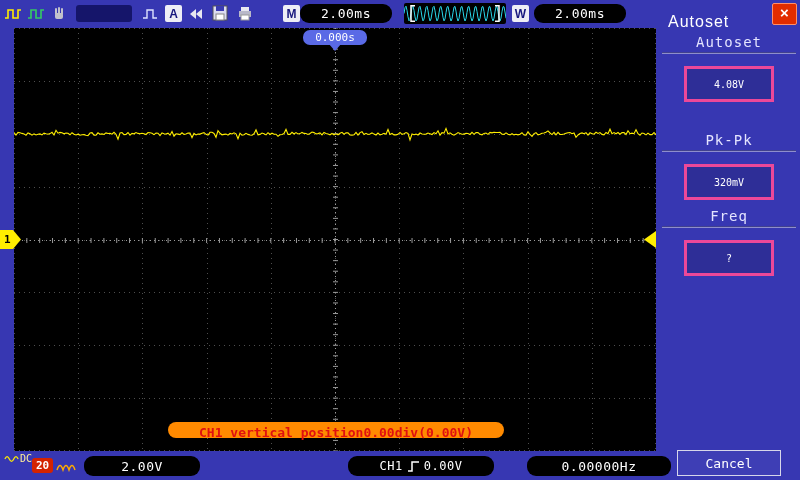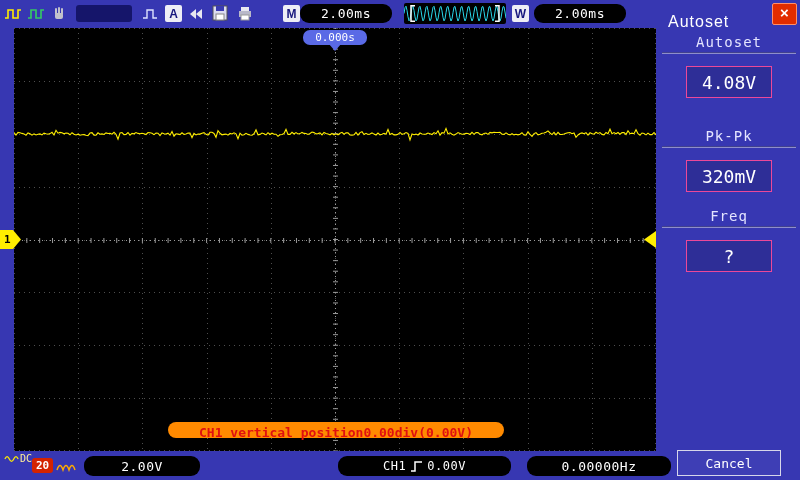--- a/index.html
+++ b/index.html
@@ -36,22 +36,22 @@
 
   
   #sidebar{position:absolute;left:658px;top:0;width:142px;height:480px;background:#3737b2}
   #sb-title{position:absolute;left:10px;top:13px;color:#fff;font-size:16px;letter-spacing:1px;
             font-family:"Liberation Sans",sans-serif}
   #sb-close{position:absolute;right:3px;top:3px;width:23px;height:20px;background:#e22c00;
             border:1px solid #ff8f6a;border-radius:2px;color:#fff;font-size:15px;font-weight:bold;
             line-height:18px;text-align:center;cursor:pointer;font-family:"Liberation Sans",sans-serif}
   .sb-label{text-align:center;color:#e4e4ff;font-size:14px;letter-spacing:1px}
   .sb-line{height:2px;margin:2px 4px 0;background:linear-gradient(to bottom,#1b1b6e,#b4b4ec)}
-  .sb-box{width:84px;height:30px;margin:12px auto 16px;border:1px solid #ec4899;background:rgba(0,0,0,.15);
-          color:#fff;font-size:18px;display:flex;align-items:center;justify-content:center}
+  .sb-box{width:84px;height:30px;margin:12px auto 8px;border:3px solid #ec4899;background:rgba(0,0,0,.15);
+          color:#fff;font-size:10px;display:flex;align-items:center;justify-content:center}
   #sb-cancel{position:absolute;left:50%;transform:translateX(-50%);bottom:4px;width:102px;height:24px;
              border:1px solid #d6d6ea;background:rgba(255,255,255,.04);color:#fff;font-size:13px;
              display:flex;align-items:center;justify-content:center;cursor:pointer}
 
   
   #bottom-bar{position:absolute;left:0;top:452px;width:658px;height:28px}
   #coupling{position:absolute;left:4px;top:1px;width:28px;display:flex;flex-direction:row;align-items:flex-end}
   #coupling span{color:#ffef9a;font-size:10px;line-height:11px}
   #bw-badge{position:absolute;left:32px;top:6px;height:15px;padding:0 4px;background:#d42300;border-radius:3px;
             color:#fff;font-size:11px;font-weight:bold;line-height:15px}
@@ -267,21 +267,21 @@
       <path d="M1 6 Q3.5 0.5 6 6 T11 6 T16 6" stroke="#ffee00" stroke-width="1.4" fill="none"></path>
     </svg>
     <span>DC</span>
   </div>
   <div id="bw-badge">20</div>
   <svg id="bw-icon" width="20" height="12" viewBox="0 0 20 12">
     <path d="M1 10 Q4 1 7 10 Q10 1 13 10 Q16 1 19 10" stroke="#ffaa00" stroke-width="1.4" fill="none"></path>
   </svg>
   <div class="display" style="left:84px;top:4px;width:116px;height:20px">2.00V</div>
 
-  <div class="display" id="trigger-display" style="left:338px;top:4px;width:173px;height:20px;font-size:12px">
+  <div class="display" id="trigger-display" style="left:348px;top:4px;width:146px;height:20px;font-size:12px">
     <span>CH1</span>
     <svg width="13" height="14" viewBox="0 0 13 14">
       <path d="M1 12 h4 v-9 h7" stroke="#fff" stroke-width="1.5" fill="none"></path>
     </svg>
     <span>0.00V</span>
   </div>
 
   <div class="display" style="left:527px;top:4px;width:144px;height:20px">0.00000Hz</div>
 </div>
 

